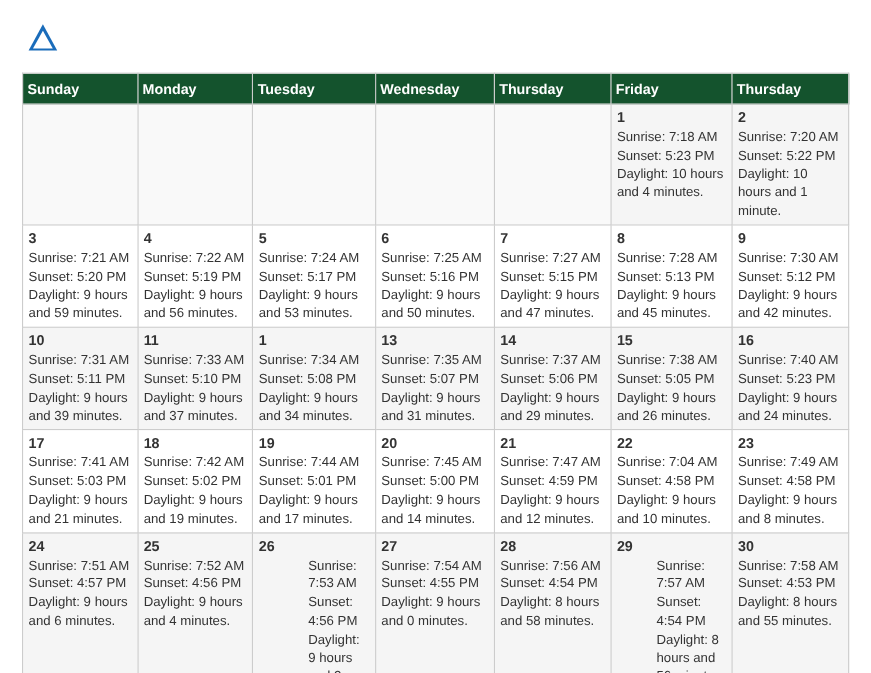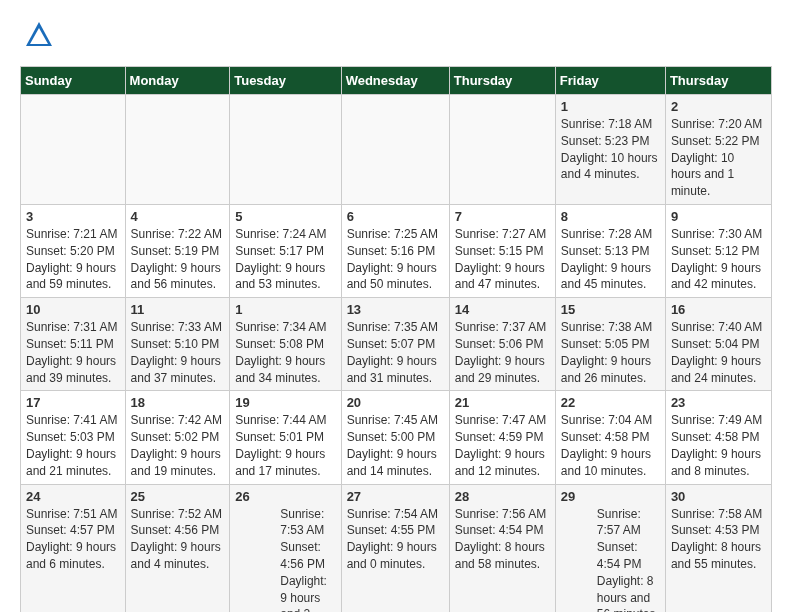--- a/index.html
+++ b/index.html
@@ -180,21 +180,21 @@
           </td>
           <td>
             <span class="day-num">15</span>
             <div class="day-info" style="white-space: pre-line;">Sunrise: 7:38 AM
 Sunset: 5:05 PM
 Daylight: 9 hours and 26 minutes.</div>
           </td>
           <td>
             <span class="day-num">16</span>
             <div class="day-info" style="white-space: pre-line;">Sunrise: 7:40 AM
-Sunset: 5:04 PM
+Sunset: 5:23 PM
 Daylight: 9 hours and 24 minutes.</div>
           </td>
         </tr>
         <tr>
           <td>
             <span class="day-num">17</span>
             <div class="day-info" style="white-space: pre-line;">Sunrise: 7:41 AM
 Sunset: 5:03 PM
 Daylight: 9 hours and 21 minutes.</div>
           </td>

